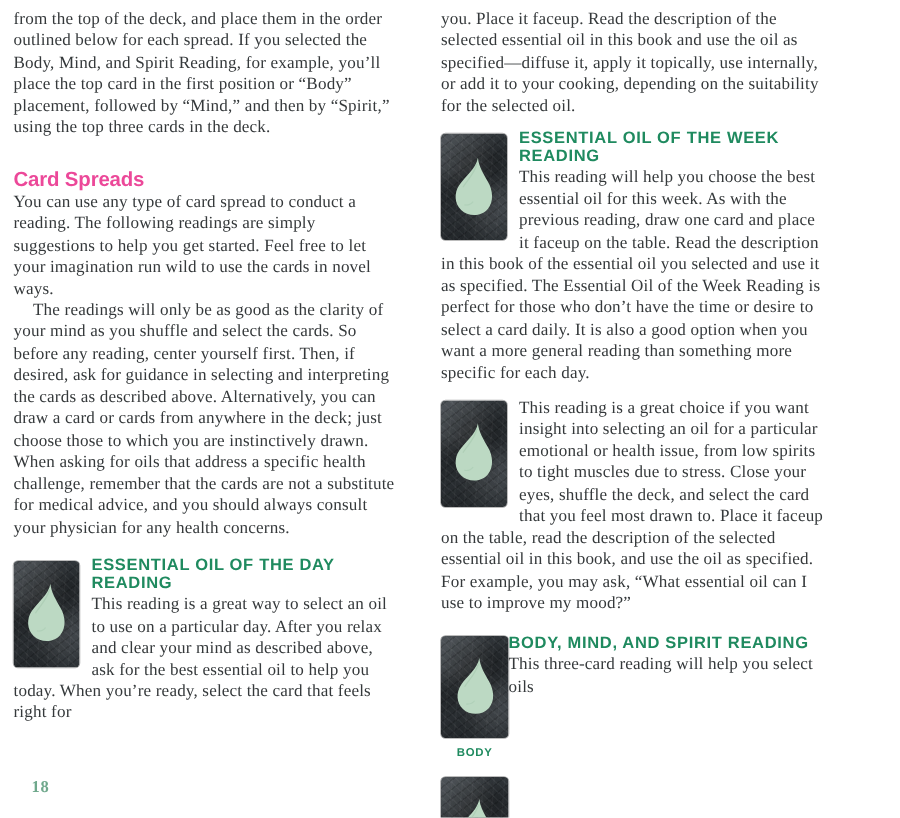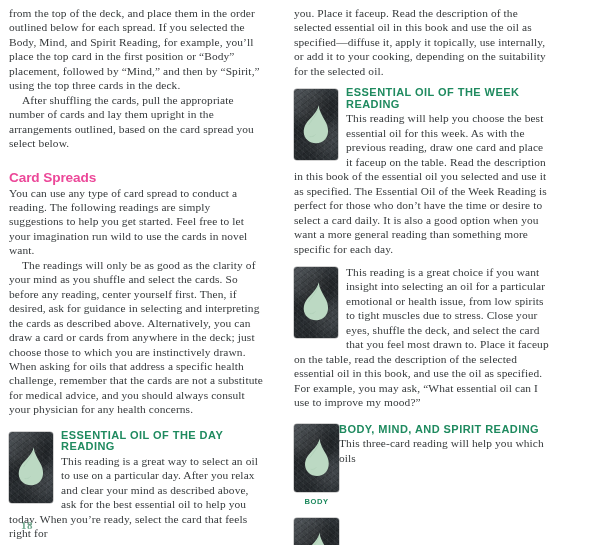--- a/index.html
+++ b/index.html
@@ -143,27 +143,26 @@
   }
 </style>
 </head>
 <body>
 
 <div class="page page-left">
   <div class="col">
 
     <p class="body">from the top of the deck, and place them in the order outlined below for each spread. If you selected the Body, Mind, and Spirit Reading, for example, you’ll place the top card in the first position or “Body” placement, followed by “Mind,” and then by “Spirit,” using the top three cards in the deck.</p>
 
-    <p class="body indent">After shuffling the cards, pull the appropriate number of cards and lay them upright in the arrangements outlined, based on the card spread you select below.</p>
 
     <div class="spacer-lg"></div>
 
     <h2 class="section-head">Card Spreads</h2>
 
-    <p class="body">You can use any type of card spread to conduct a reading. The following readings are simply suggestions to help you get started. Feel free to let your imagination run wild to use the cards in novel want.</p>
+    <p class="body">You can use any type of card spread to conduct a reading. The following readings are simply suggestions to help you get started. Feel free to let your imagination run wild to use the cards in novel ways.</p>
 
     <p class="body indent">The readings will only be as good as the clarity of your mind as you shuffle and select the cards. So before any reading, center yourself first. Then, if desired, ask for guidance in selecting and interpreting the cards as described above. Alternatively, you can draw a card or cards from anywhere in the deck; just choose those to which you are instinctively drawn. When asking for oils that address a specific health challenge, remember that the cards are not a substitute for medical advice, and you should always consult your physician for any health concerns.</p>
 
     <div class="spacer-md"></div>
 
     <div class="reading">
       <div class="card card-float-left" style="width:44px;height:71px;">
         <div class="noise"></div>
         <svg class="drop" width="30" height="42" viewBox="0 0 30 42">
           <path d="M17.6 1.2 C 16.4 8.5 9.0 13.8 5.2 19.4
@@ -274,19 +273,19 @@
               <path d="M8.6 32.6 C 11.6 33.0 13.0 32.2 14.4 30.4" fill="none" stroke="#a9cbb2" stroke-width="0.8" opacity="0.6"></path>
             </svg>
           </div>
           <div class="spread-label">SPIRIT</div>
         </div>
 
       </div>
 
       <div style="">
         <div class="kicker">BODY, MIND, AND SPIRIT READING</div>
-        <p class="body">This three-card reading will help you which oils</p>
+        <p class="body">This three-card reading will help you select oils</p>
       </div>
     </div>
 
   </div>
 
 </div>
 
 </body></html>

